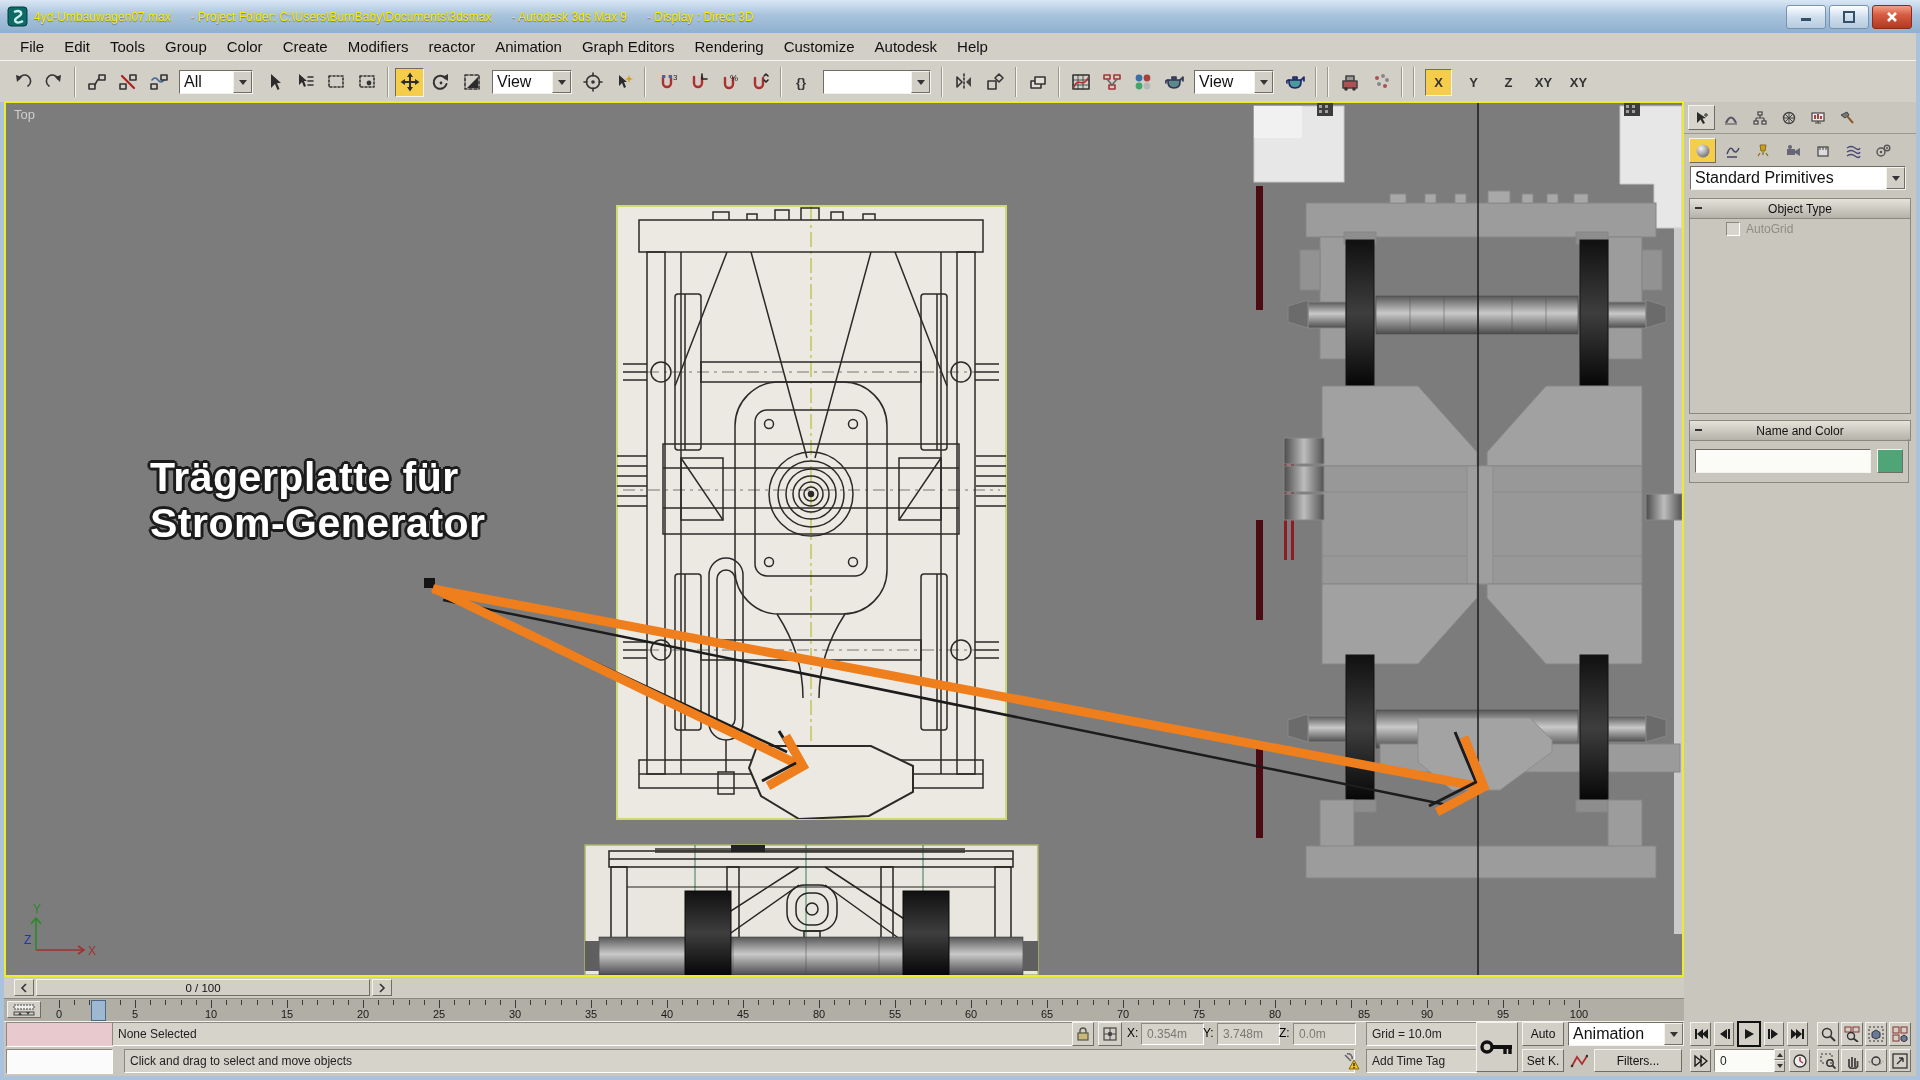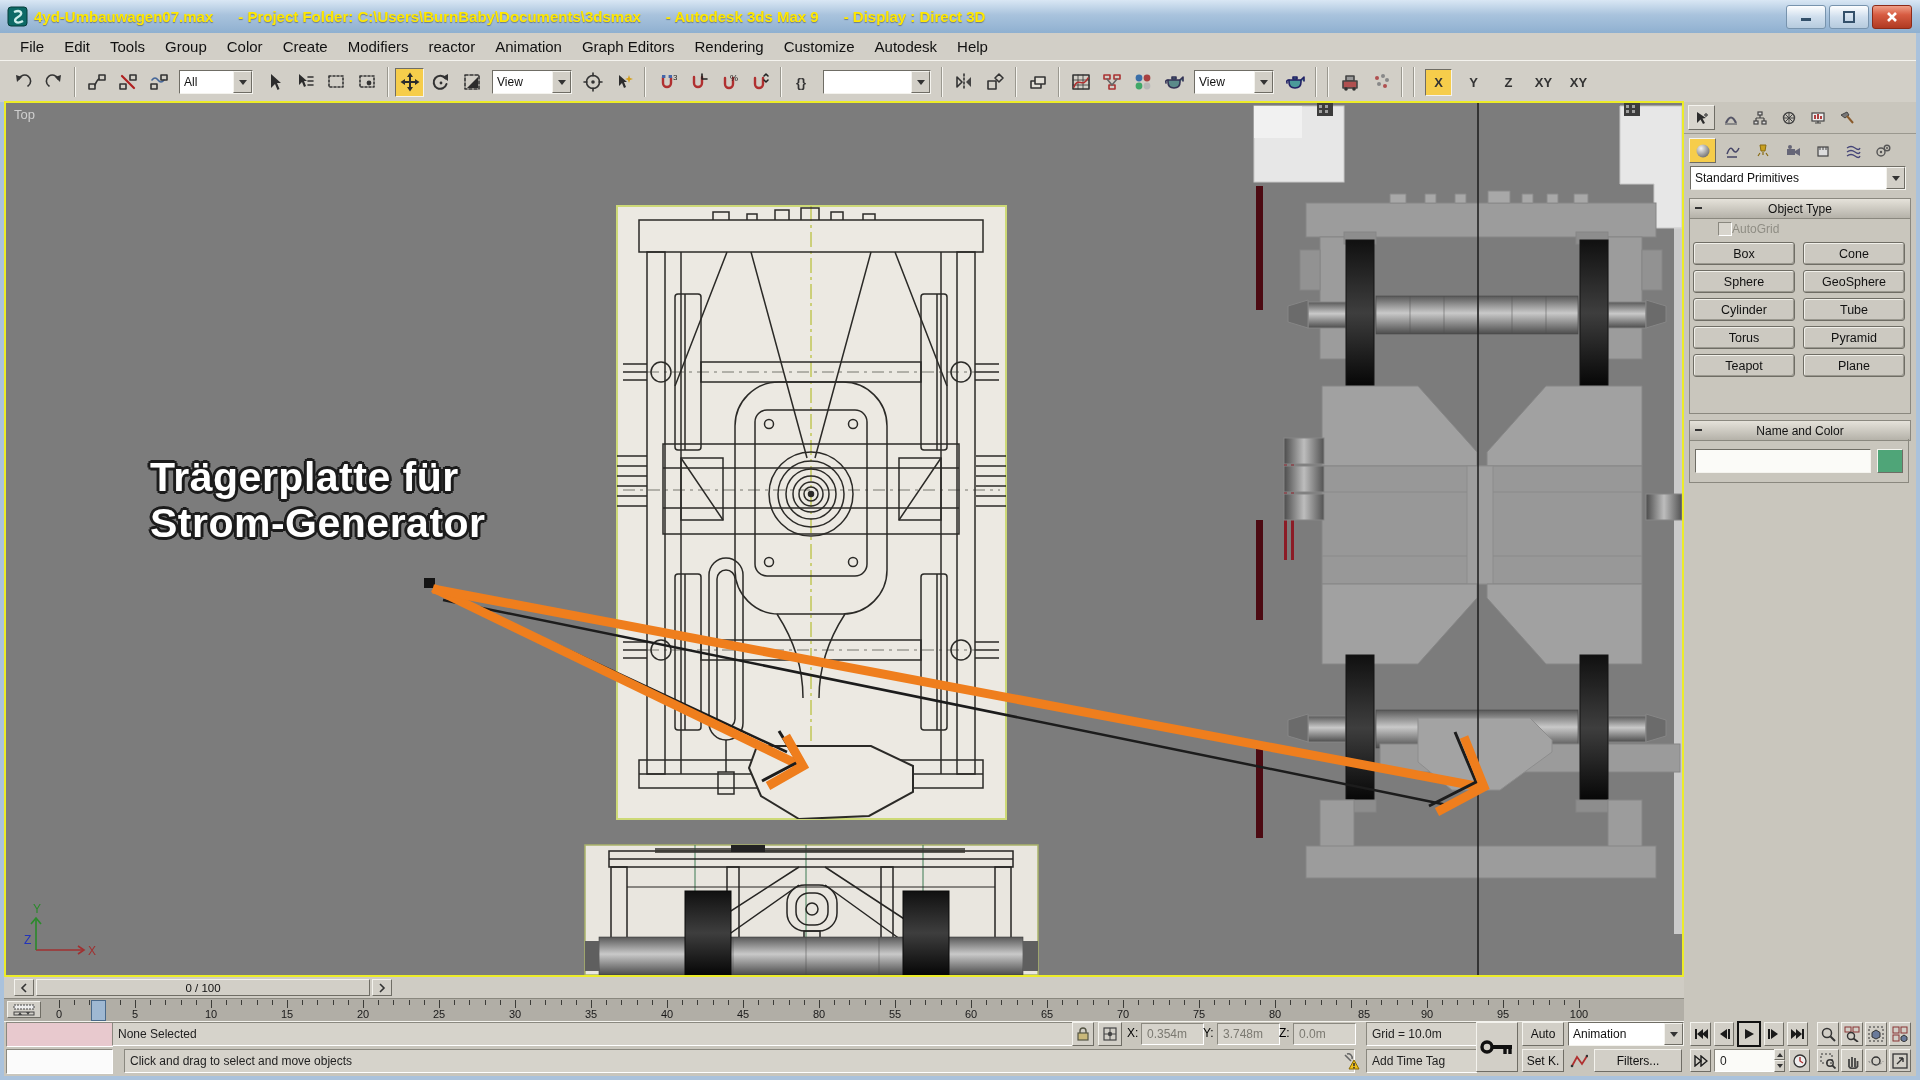--- a/index.html
+++ b/index.html
@@ -1,30 +1,30 @@
 <!DOCTYPE html>
 <html><head>
 <meta charset="utf-8">
 <style>
   html,body{margin:0;padding:0;background:#555;}
   #window{position:relative;width:1920px;height:1080px;background:#c9c6bd;font-family:"Liberation Sans",sans-serif;overflow:hidden;}
   .abs{position:absolute;}
   
   #titlebar{left:0;top:0;width:1920px;height:33px;background:linear-gradient(#d9e7f4,#a9c3dd 45%,#8fb0d0);border-bottom:1px solid #6e93b8;display:flex;align-items:center;}
-  #title-text{color:#ffe800;font-weight:bold;font-size:15px;white-space:pre;text-shadow:0 1px 1px rgba(60,60,60,.5);margin-left:6px;}
+  #title-text{color:#ffe800;font-weight:normal;font-size:12px;white-space:pre;text-shadow:0 1px 1px rgba(60,60,60,.5);margin-left:6px;}
   .winbtn{width:38px;height:22px;border-radius:3px;border:1px solid #7793ad;background:linear-gradient(#fdfeff,#cfdeed 50%,#b6cbde);display:flex;align-items:center;justify-content:center;margin-left:3px;}
   .winbtn.close{background:linear-gradient(#f0a088,#d75c42 40%,#b03a22);border-color:#8c2a18;}
   #menubar{left:0;top:33px;width:1920px;height:27px;background:#d2cfc7;border-bottom:1px solid #b5b2a9;display:flex;align-items:center;padding-left:10px;font-size:15px;color:#111;}
   .mitem{padding:3px 10px;cursor:default;}
   #toolbar{left:0;top:60px;width:1920px;height:42px;background:#d2cfc7;border-top:1px solid #f4f3ee;border-bottom:1px solid #9a988f;display:flex;align-items:center;padding-left:8px;gap:2px;}
   .tbtn{width:29px;height:29px;display:flex;align-items:center;justify-content:center;background:transparent;border:1px solid transparent;padding:0;flex:0 0 auto;}
   .tbtn.active{background:#f6cd4b;border-color:#6f6d65 #f4f3ee #f4f3ee #6f6d65;}
   .tbtn svg{stroke:#333;fill:none;stroke-width:1.6;stroke-linecap:round;stroke-linejoin:round;display:block;}
   .tsep{width:0;height:30px;border-left:1px solid #9a988f;border-right:1px solid #f6f5f0;margin:0 4px;flex:0 0 auto;}
-  .dd{height:22px;background:#fff;border:1px solid;border-color:#6f6d65 #f4f3ee #f4f3ee #6f6d65;display:flex;align-items:center;font-size:12px;color:#111;flex:0 0 auto;}
+  .dd{height:22px;background:#fff;border:1px solid;border-color:#6f6d65 #f4f3ee #f4f3ee #6f6d65;display:flex;align-items:center;font-size:16px;color:#111;flex:0 0 auto;}
   .dd .ddtxt{flex:1;padding-left:4px;overflow:hidden;white-space:nowrap;}
   .dd .ddarrow{width:17px;height:20px;background:#d2cfc7;border:1px solid;border-color:#f4f3ee #6f6d65 #6f6d65 #f4f3ee;display:flex;align-items:center;justify-content:center;}
   .caret{width:0;height:0;border:4px solid transparent;border-top:5px solid #333;margin-top:4px;}
   .axisbtn{width:27px;height:27px;font-size:13px;font-weight:bold;color:#333;font-family:"Liberation Sans",sans-serif;}
   .axisbtn[data-index="0"]{background:#f6cd4b;border-color:#6f6d65 #f4f3ee #f4f3ee #6f6d65;}
   
   #viewport{left:4px;top:101px;width:1676px;height:872px;border:2px solid #ecec28;background:#7c7c7c;}
   #vp-label{left:8px;top:4px;color:#cfcfcf;font-size:13px;}
   #annotation{left:144px;top:352px;color:#fff;font-size:41px;font-weight:bold;line-height:1.12;letter-spacing:.5px;white-space:pre-line;
     text-shadow:-2px -2px 0 #1c1c1c,2px -2px 0 #1c1c1c,-2px 2px 0 #1c1c1c,2px 2px 0 #1c1c1c,0 3px 0 #1c1c1c,3px 0 0 #1c1c1c,0 -3px 0 #1c1c1c,-3px 0 0 #1c1c1c;}
@@ -639,37 +639,24 @@
         <span class="ddarrow">
           <span class="caret"></span>
         </span>
       </div>
 
     <div class="rollhead" style="position:absolute;left:5px;top:96px;width:220px">
         <span class="rollmin"></span>
         <span>Object Type</span>
       </div>
     <div class="abs" style="left:5px;top:115px;width:220px;height:196px;border:1px solid #8a887f;border-top:none;">
-      <div style="display:flex;align-items:center;gap:0;margin:5px 0 2px 28px;">
+      <div style="display:flex;align-items:center;gap:6px;margin:5px 0 2px 36px;">
         <span style="width:12px;height:12px;background:#d8d5cd;border:1px solid;border-color:#8a887f #fff #fff #8a887f;display:inline-block"></span>
         <span style="font-size:12px;color:#8f8d84">AutoGrid</span>
       </div>
-      <div style="display:grid;grid-template-columns:102px 102px;gap:5px 8px;margin:6px 0 0 3px;">
-
-      <button class="cpbtn" data-index="0">Box</button>
-          <button class="cpbtn" data-index="1">Cone</button>
-          <button class="cpbtn" data-index="2">Sphere</button>
-          <button class="cpbtn" data-index="3">GeoSphere</button>
-          <button class="cpbtn" data-index="4">Cylinder</button>
-          <button class="cpbtn" data-index="5">Tube</button>
-          <button class="cpbtn" data-index="6">Torus</button>
-          <button class="cpbtn" data-index="7">Pyramid</button>
-          <button class="cpbtn" data-index="8">Teapot</button>
-          <button class="cpbtn" data-index="9">Plane</button>
-        </div>
     </div>
 
     <div class="rollhead" style="position:absolute;left:5px;top:318px;width:220px">
         <span class="rollmin"></span>
         <span>Name and Color</span>
       </div>
     <div class="abs" style="left:5px;top:337px;width:220px;height:44px;border:1px solid #8a887f;border-top:none;display:flex;align-items:center;padding-left:5px;gap:6px;box-sizing:border-box;">
       <input style="width: 170px; height: 20px; border-width: 1px; border-style: solid; border-image: initial; border-color: rgb(111, 109, 101) rgb(244, 243, 238) rgb(244, 243, 238) rgb(111, 109, 101); background: rgb(251, 251, 248); font-size: 12px; font-family: &quot;Liberation Sans&quot;, sans-serif;" value="">
       <span style="width: 24px; height: 22px; border-width: 1px; border-style: solid; border-image: initial; border-color: rgb(244, 243, 238) rgb(111, 109, 101) rgb(111, 109, 101) rgb(244, 243, 238); display: inline-block; background: rgb(79, 165, 120);"></span>
     </div>

